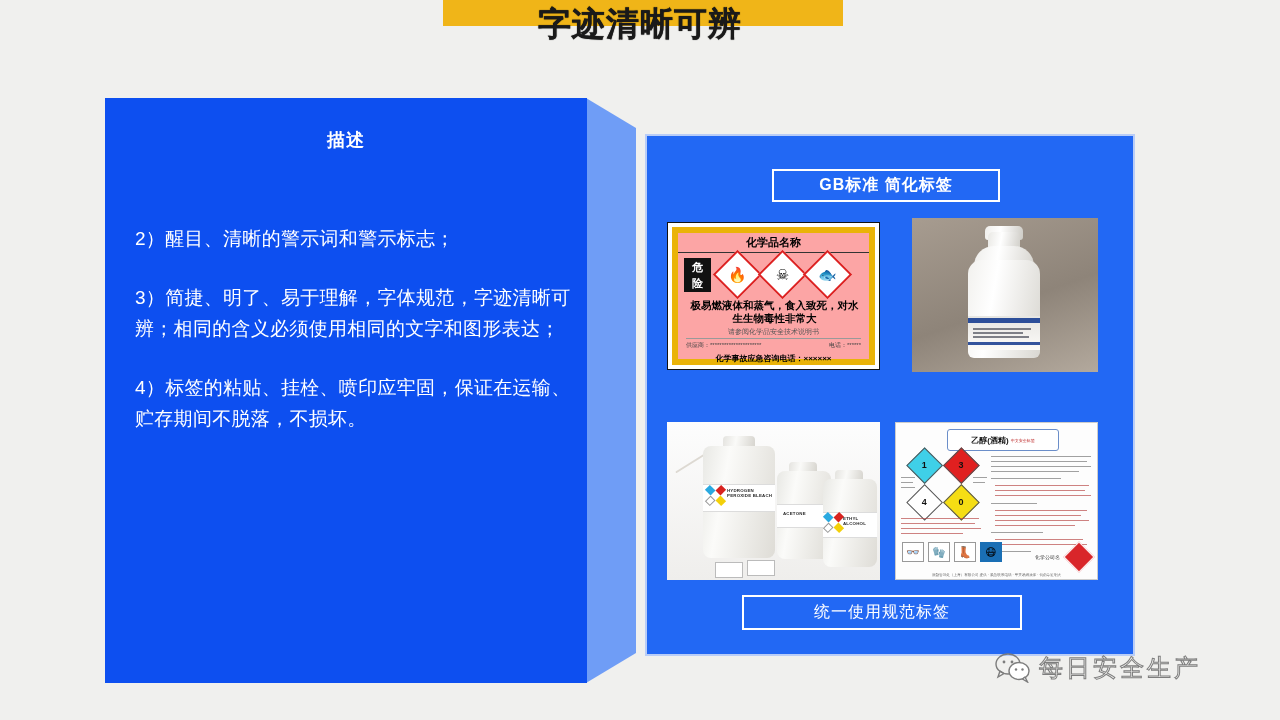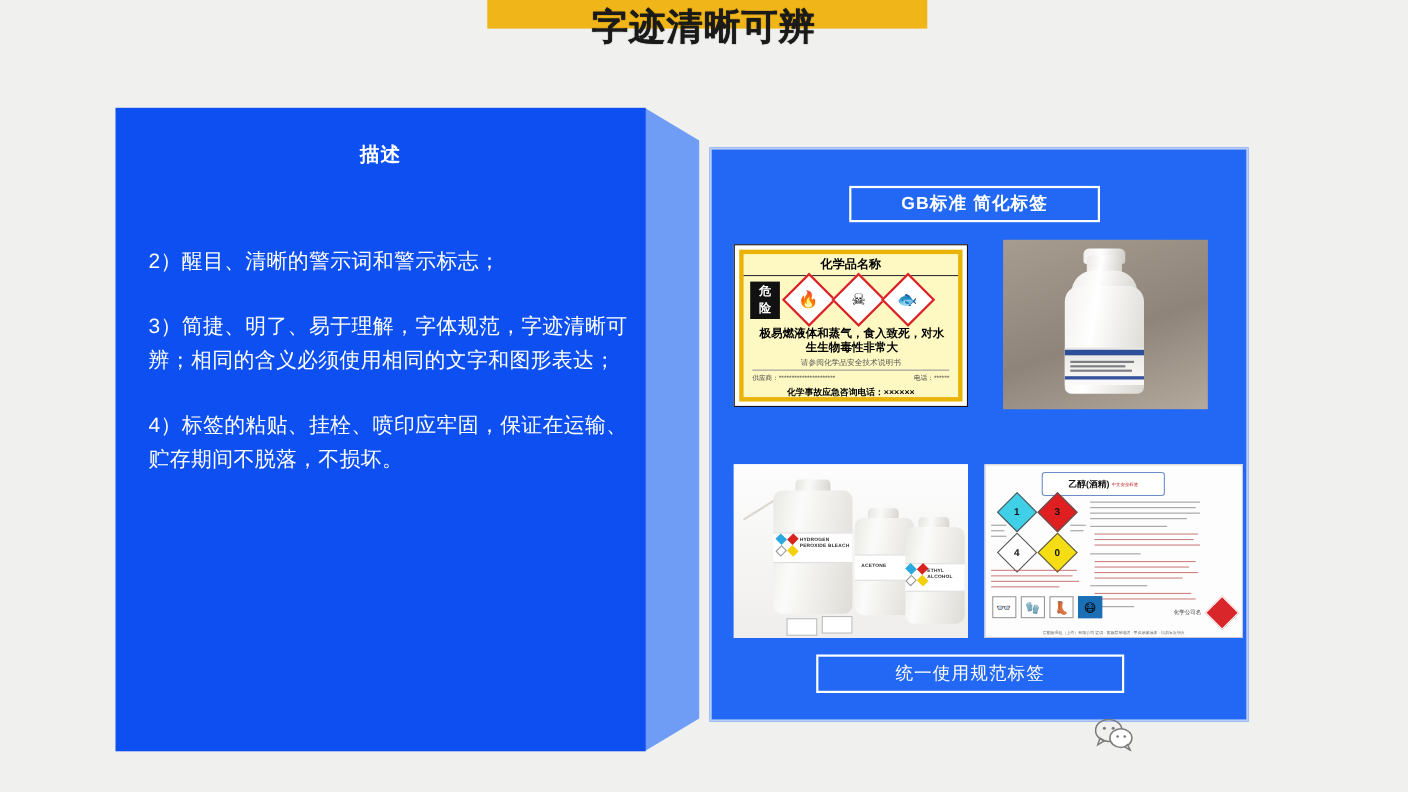--- a/index.html
+++ b/index.html
@@ -64,24 +64,24 @@
     box-sizing:border-box;
   }
   #tag-top{left:125px;top:33px;width:228px;height:33px;font-weight:bold;}
   #tag-bottom{left:95px;top:459px;width:280px;height:35px;}
 
   
   .thumb{position:absolute;background:#ffffff;overflow:hidden;}
   #thumb-gb-label{left:20px;top:86px;width:213px;height:148px;border:1px solid #111;box-sizing:border-box;}
   #thumb-bottle-photo{left:265px;top:82px;width:186px;height:154px;background:#9b9086;}
   #thumb-three-bottles{left:20px;top:286px;width:213px;height:158px;}
-  #thumb-nfpa-sheet{left:248px;top:286px;width:203px;height:158px;padding-left:32px;}
-
-  
-  .gb-inner{position:absolute;left:4px;top:4px;right:4px;bottom:4px;border:4px solid #eab308;background:#fef9c3;}
+  #thumb-nfpa-sheet{left:248px;top:286px;width:203px;height:158px;}
+
+  
+  .gb-inner{position:absolute;left:4px;top:4px;right:4px;bottom:4px;border:6px solid #eab308;background:#fca5a5;}
   .gb-title{
     position:absolute;left:0;top:0;right:0;height:19px;
     display:flex;align-items:center;justify-content:center;
     font-size:11px;font-weight:bold;color:#000;border-bottom:1px solid #333;
   }
   .gb-danger{
     position:absolute;left:6px;top:25px;width:27px;height:34px;background:#111;
     color:#fff;font-size:11px;font-weight:bold;line-height:16px;text-align:center;
     padding-top:1px;box-sizing:border-box;
   }
@@ -369,13 +369,14 @@
   <svg width="36" height="30" viewBox="0 0 36 30">
     <ellipse cx="13" cy="11" rx="12" ry="10" fill="none" stroke="#7d7d7d" stroke-width="1.4"></ellipse>
     <path d="M5 18 L3 24 L9 20.5 Z" fill="none" stroke="#7d7d7d" stroke-width="1.4"></path>
     <circle cx="9" cy="9" r="1.4" fill="#7d7d7d"></circle>
     <circle cx="17" cy="9" r="1.4" fill="#7d7d7d"></circle>
     <ellipse cx="24" cy="18" rx="10" ry="8.5" fill="#ffffff" stroke="#7d7d7d" stroke-width="1.4"></ellipse>
     <path d="M30 24 L32.5 29 L27.5 26 Z" fill="#ffffff" stroke="#7d7d7d" stroke-width="1.4"></path>
     <circle cx="21" cy="16.5" r="1.2" fill="#7d7d7d"></circle>
     <circle cx="27.5" cy="16.5" r="1.2" fill="#7d7d7d"></circle>
   </svg>
+  <span class="wm-text">每日安全生产</span>
 </div>
 
 </body></html>

